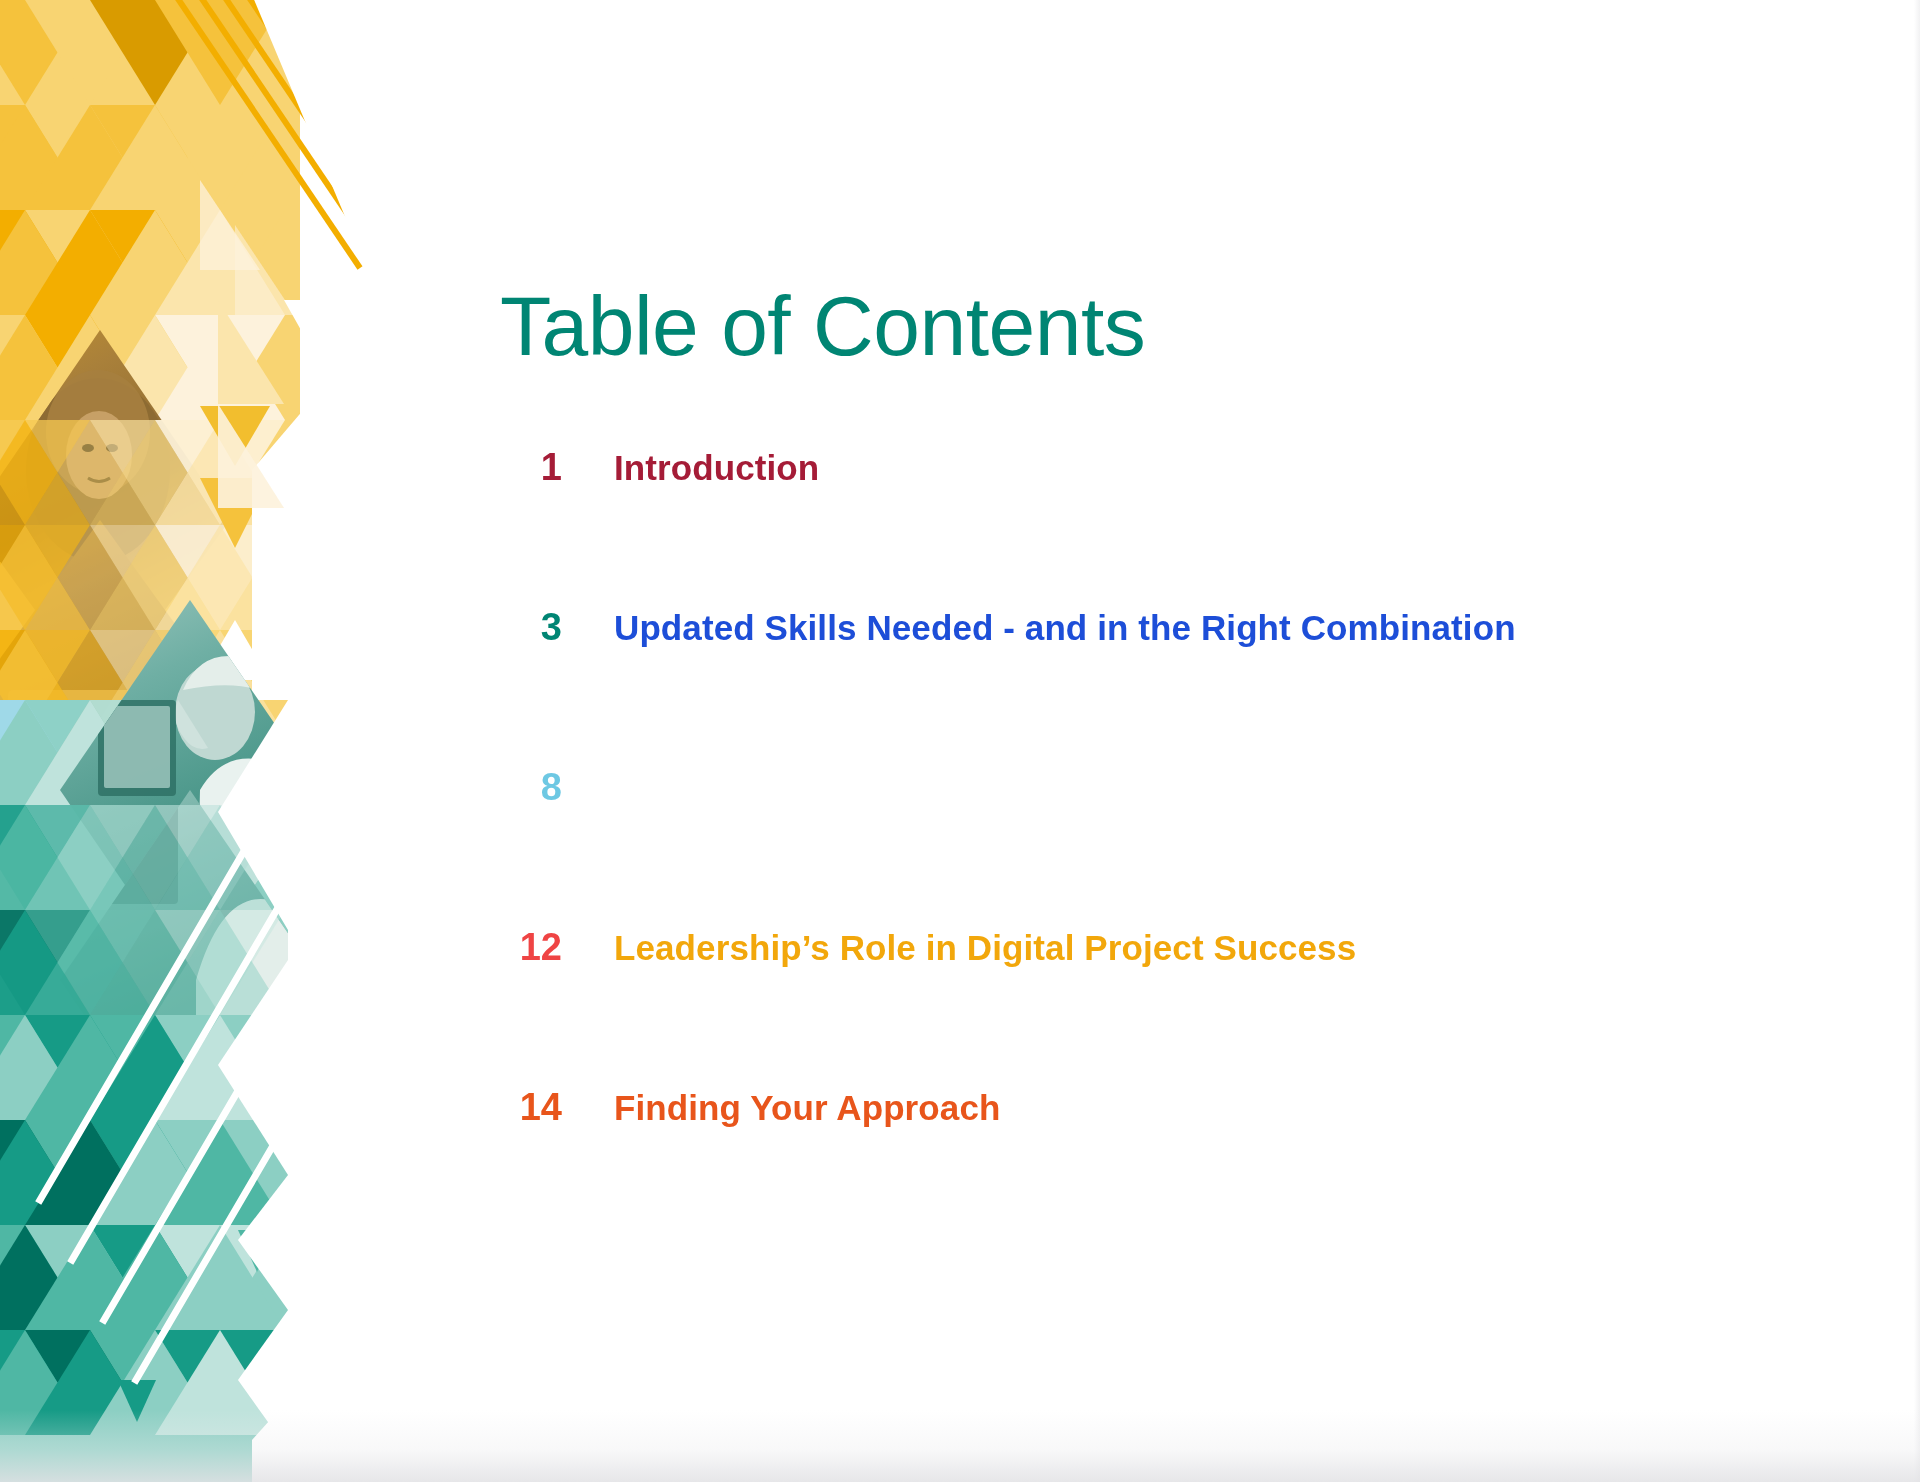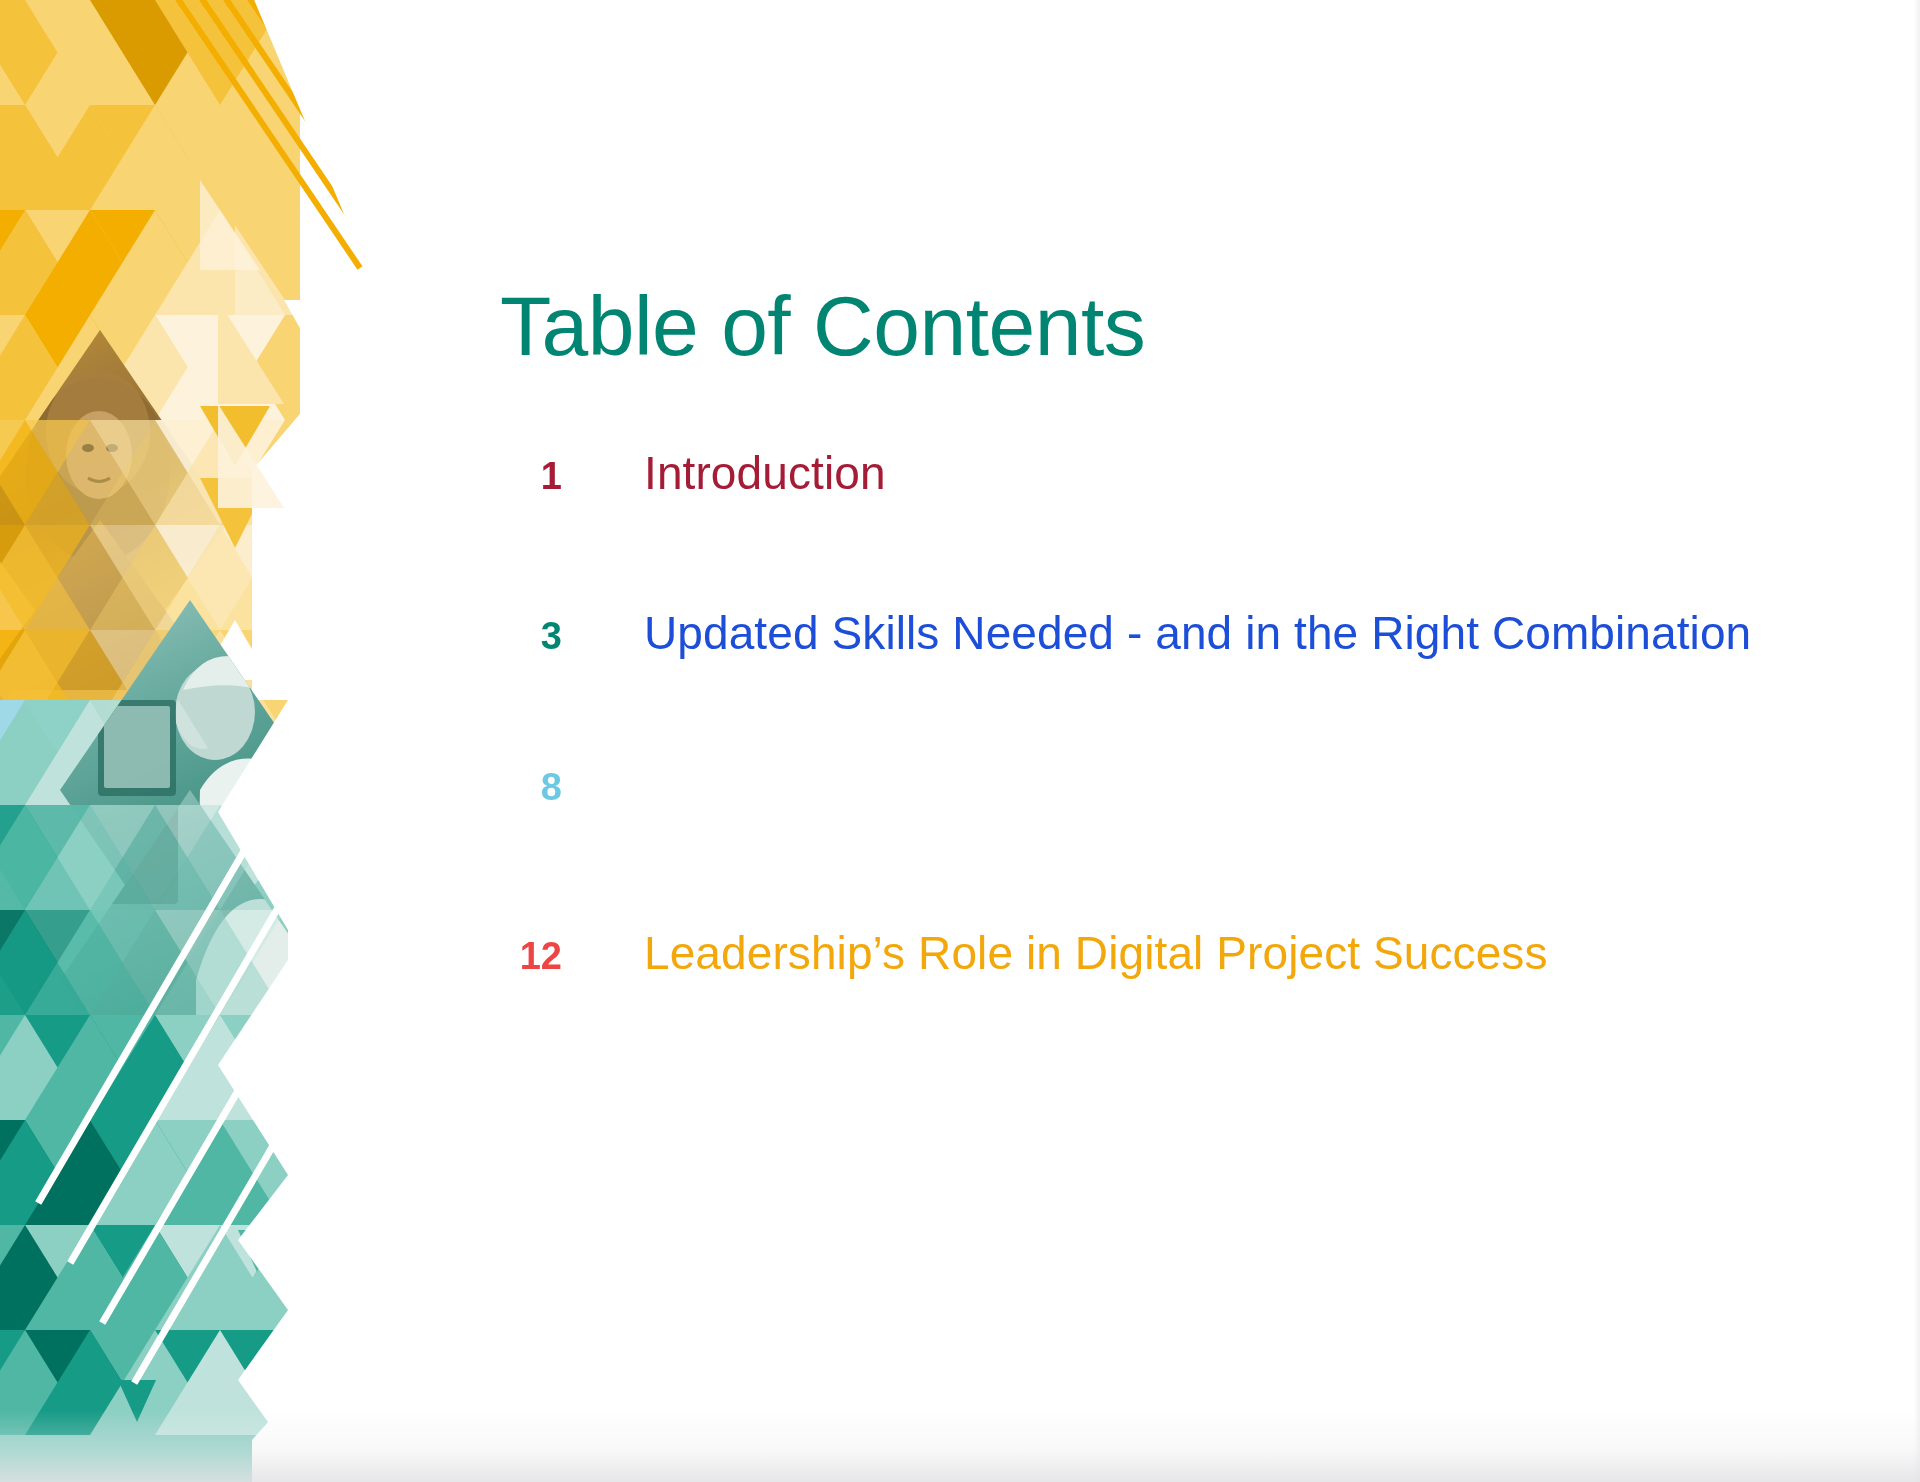--- a/index.html
+++ b/index.html
@@ -66,23 +66,23 @@
   }
   .toc-num {
     width: 82px;
     flex: 0 0 82px;
     text-align: right;
     font-size: 38px;
     font-weight: 700;
     letter-spacing: 0px;
   }
   .toc-label {
-    margin-left: 82px;
-    font-size: 46px;
-    font-weight: 400;
+    margin-left: 52px;
+    font-size: 35px;
+    font-weight: 700;
     white-space: nowrap;
     letter-spacing: 0.1px;
   }
 
   
   #bottom-fade {
     position: absolute;
     left: 0;
     bottom: 0;
     width: 1920px;
@@ -376,20 +376,24 @@
 
       <div class="toc-row">
         <span class="toc-num" style="color: rgb(109, 200, 227);">8</span>
       </div>
 
       <div class="toc-row">
         <span class="toc-num" style="color: #ef4444;">12</span>
         <span class="toc-label" style="color: rgb(242, 167, 11);">Leadership’s Role in Digital Project Success</span>
       </div>
 
+      <div class="toc-row">
+        <span class="toc-num" style="color: rgb(232, 85, 27);">14</span>
+        <span class="toc-label" style="color: rgb(232, 85, 27);">Finding Your Approach</span>
+      </div>
 
     </div>
   </div>
 
   <div id="right-edge-fade"></div>
   <div id="bottom-fade"></div>
 
 </div>
 
 </body></html>

